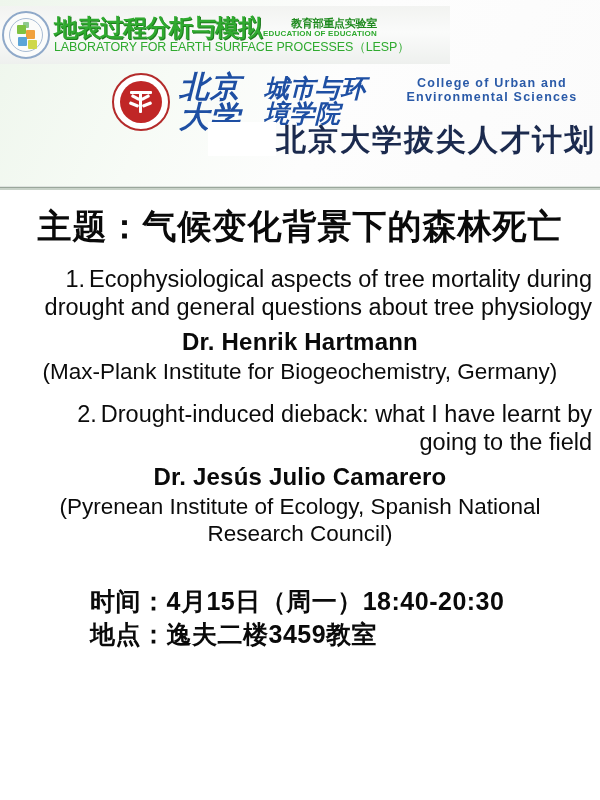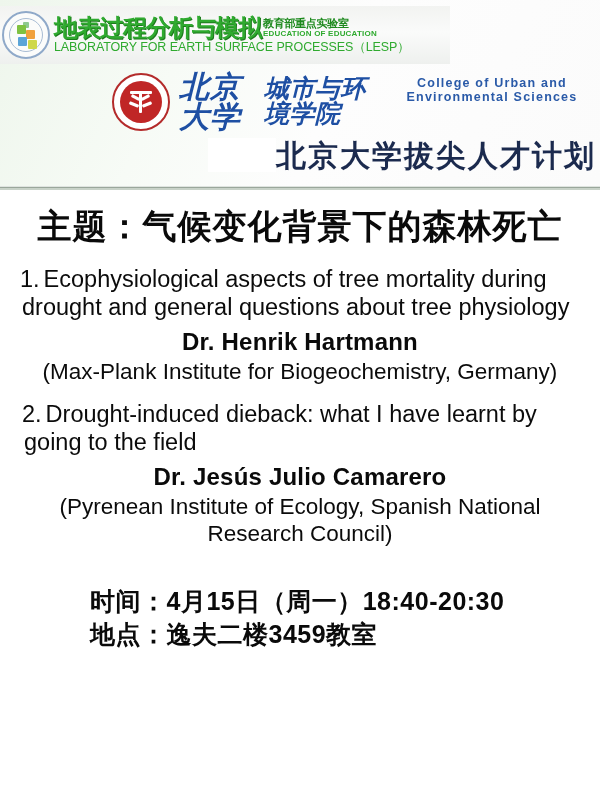--- a/index.html
+++ b/index.html
@@ -89,20 +89,21 @@
   .lesp-seal .b2 { background:#f0a13c; left:22px; top:17px; }
   .lesp-seal .b3 { background:#5ba5d8; left:14px; top:24px; }
   .lesp-seal .b4 { background:#cfd84a; left:24px; top:27px; }
   .lesp-seal .b5 { background:#8ec98e; left:19px; top:9px; width:6px; height:6px;}
 
   .lesp-text {
     margin-left: 4px;
     display: flex;
     flex-direction: column;
     justify-content: center;
+    text-align: right;
   }
   .lesp-line1 {
     display: flex;
     align-items: flex-end;
   }
   .lesp-cn {
     font-size: 24px;
     font-weight: bold;
     color: #2faa2f;
     letter-spacing: -1px;
@@ -210,21 +211,21 @@
     color: #2a5aa8;
     letter-spacing: 1.2px;
     margin-top: 4px;
     margin-left: 2px;
     text-align: center;
   }
 
   
   .program-banner {
     position: absolute;
-    right: 4px; top: 138px;
+    right: 4px; top: 122px;
     display: flex;
     align-items: center;
   }
   .program-banner .pad {
     width: 68px; height: 34px;
     background: #ffffff;
   }
   .program-title {
     font-family: "Liberation Serif", serif;
     font-size: 30px;
@@ -253,20 +254,21 @@
   }
 
   .talk { margin-top: 16px; }
   .talk-title {
     font-size: 23.5px;
     color: #0b0b0b;
     line-height: 1.19;
     padding-left: 22px;
     padding-right: 8px;
     text-indent: -2px;
+    text-align: right;
   }
   .talk-title .num { margin-right: 4px; }
   .talk2 .talk-title { padding-left: 24px; }
   .speaker {
     text-align: center;
     font-size: 24px;
     font-weight: bold;
     color: #0a0a0a;
     margin-top: 6px;
     letter-spacing: 0.2px;

